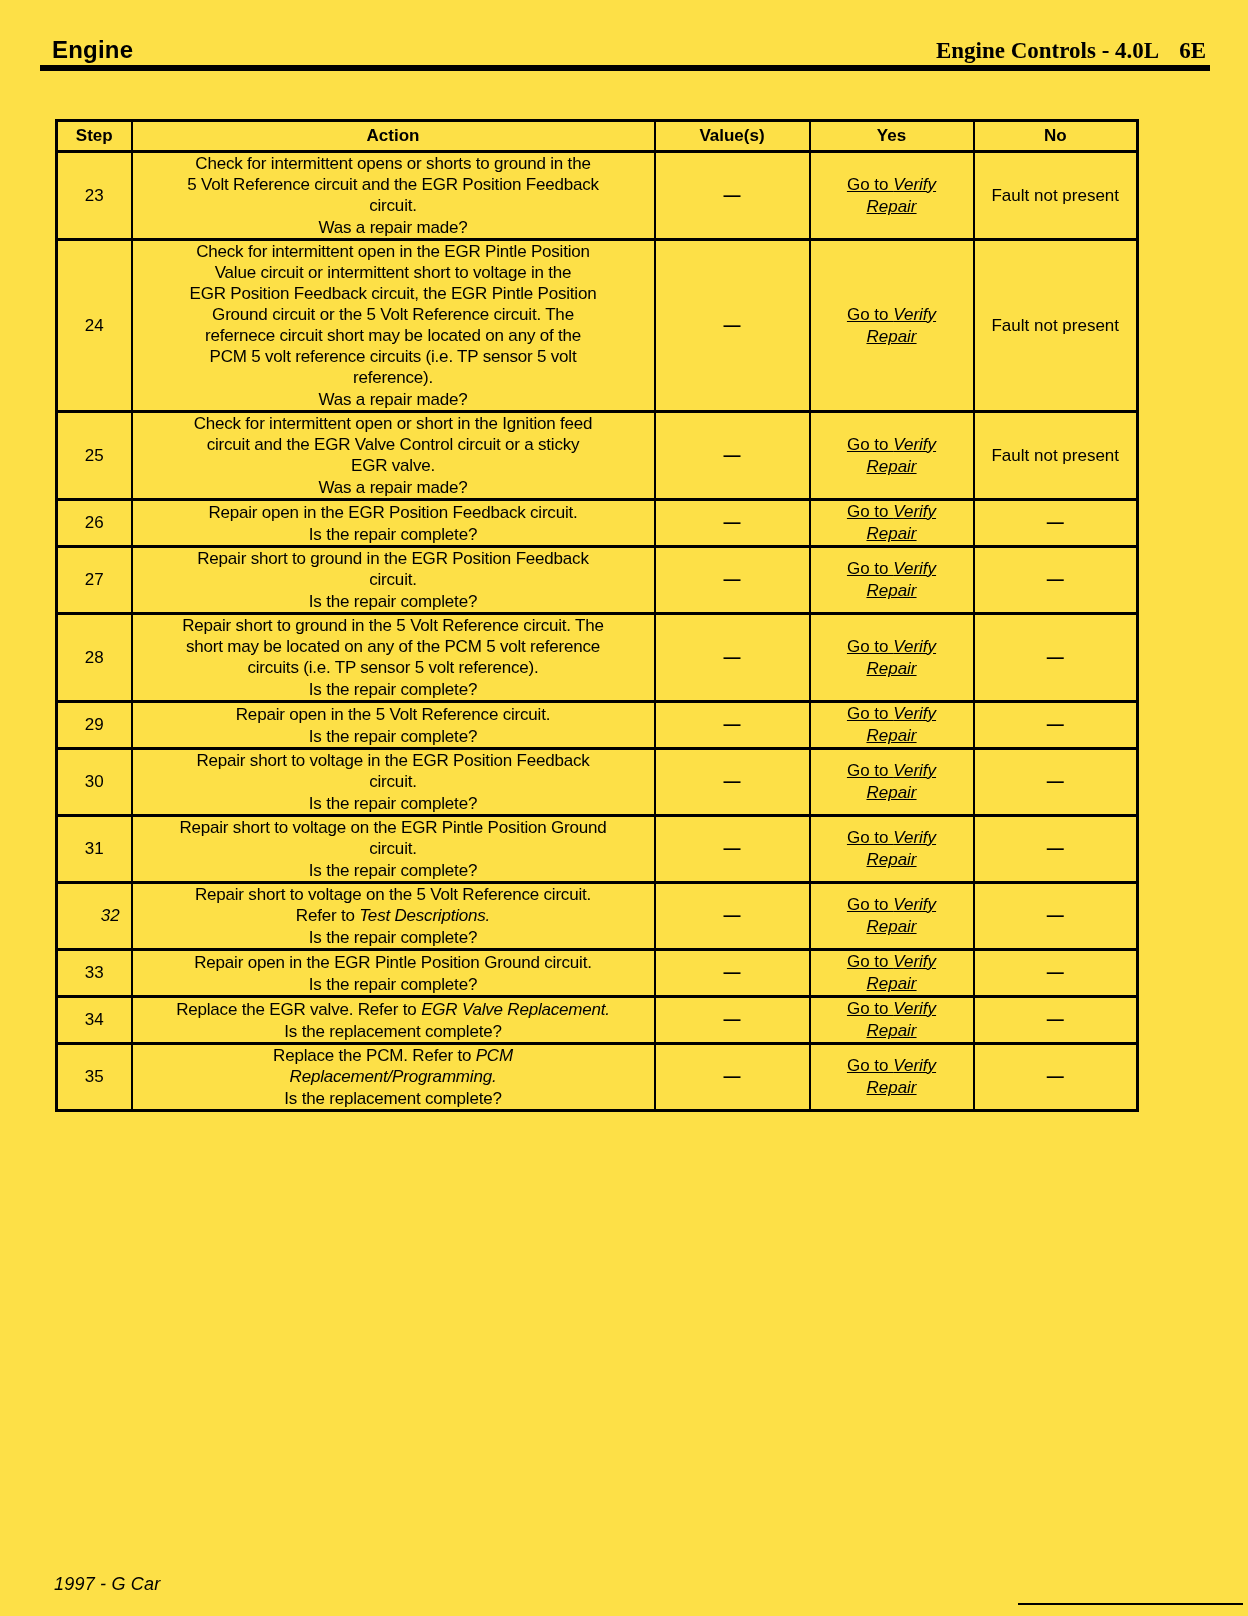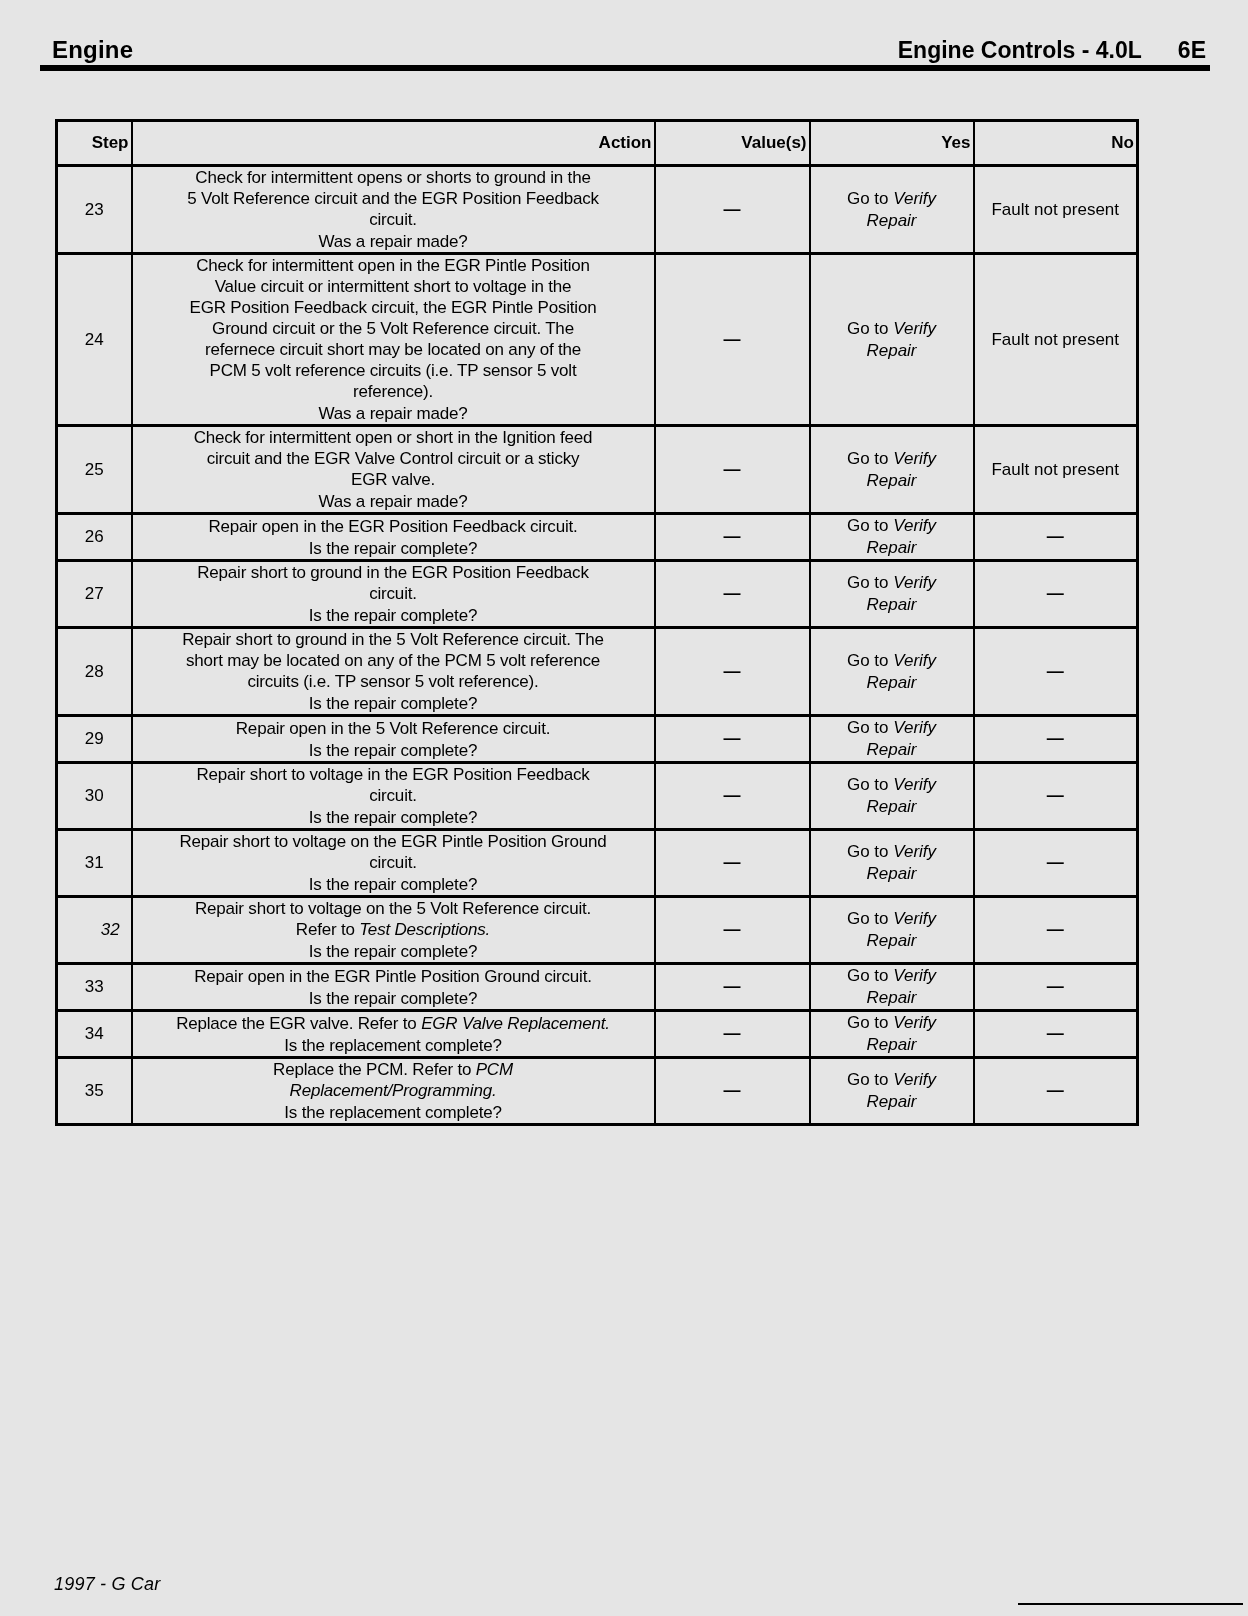--- a/index.html
+++ b/index.html
@@ -1,65 +1,65 @@
 <!DOCTYPE html>
 <html><head>
 <meta charset="utf-8">
 <style>
   html,body{margin:0;padding:0;background:#fff;}
   .page{
     position:relative;
     width:1248px;height:1616px;
-    background:#e5e5e5;
+    background:#fde047;
     font-family:"Liberation Sans", sans-serif;
     color:#000;
     overflow:hidden;
   }
   
   .runhead{
     position:absolute;top:36px;left:52px;right:42px;
     display:flex;justify-content:space-between;align-items:baseline;
   }
   .runhead .left{font-size:24px;font-weight:bold;letter-spacing:0.2px;}
-  .runhead .right{font-size:23px;font-weight:bold;display:flex;gap:36px;align-items:flex-start;}
+  .runhead .right{font-size:23px;font-weight:bold;display:flex;gap:20px;align-items:flex-start;font-family:Liberation Serif, serif;}
   .head-rule{
     position:absolute;top:65px;left:40px;width:1170px;height:6px;background:#000;
   }
   
   .doc-title{
     position:absolute;top:85px;left:55px;width:1081px;
     text-align:center;font-size:21px;font-weight:bold;letter-spacing:0.1px;
   }
   
   table.diag{
     position:absolute;top:119px;left:55px;
     width:1081px;border-collapse:collapse;table-layout:fixed;
     border:3px solid #000;
     font-size:17px;
   }
   table.diag th{
     border:2px solid #000;border-top:3px solid #000;border-bottom:3px solid #000;
-    height:26px;font-size:17px;font-weight:bold;text-align:right;padding:8px 2px;margin-top:26px;
+    height:26px;font-size:17px;font-weight:bold;text-align:center;padding:1px 2px;margin-top:26px;
   }
   table.diag td{
     border:2px solid #000;border-top:3px solid #000;border-bottom:3px solid #000;
     padding:0;vertical-align:middle;
   }
   td.c-step{text-align:center;font-size:17px;}
   td.c-step.it-step{font-style:italic;padding-left:32px;}
   td.c-action{vertical-align:top;padding:5px 8px 7px 9px;text-align:center;}
   .a-line{line-height:21px;letter-spacing:-0.2px;white-space:nowrap;}
   .a-question{line-height:21px;letter-spacing:-0.2px;margin-top:1px;white-space:nowrap;}
   .it{font-style:italic;}
   td.c-value{text-align:center;}
   .dash{font-weight:bold;}
   td.c-yes,td.c-no{text-align:center;}
   td.v-bottom{vertical-align:bottom;padding-bottom:5px;}
   td.v-middle{vertical-align:middle;padding-bottom:1px;}
-  .y-line{line-height:22px;}
+  .y-line{line-height:22px;text-decoration:underline;}
   
   .foot-note{
     position:absolute;left:54px;top:1574px;
     font-size:18px;font-style:italic;letter-spacing:0.2px;
   }
   .bottom-rule{
     position:absolute;left:1018px;top:1603px;width:225px;height:2px;background:#000;
   }
 </style>
 </head>

